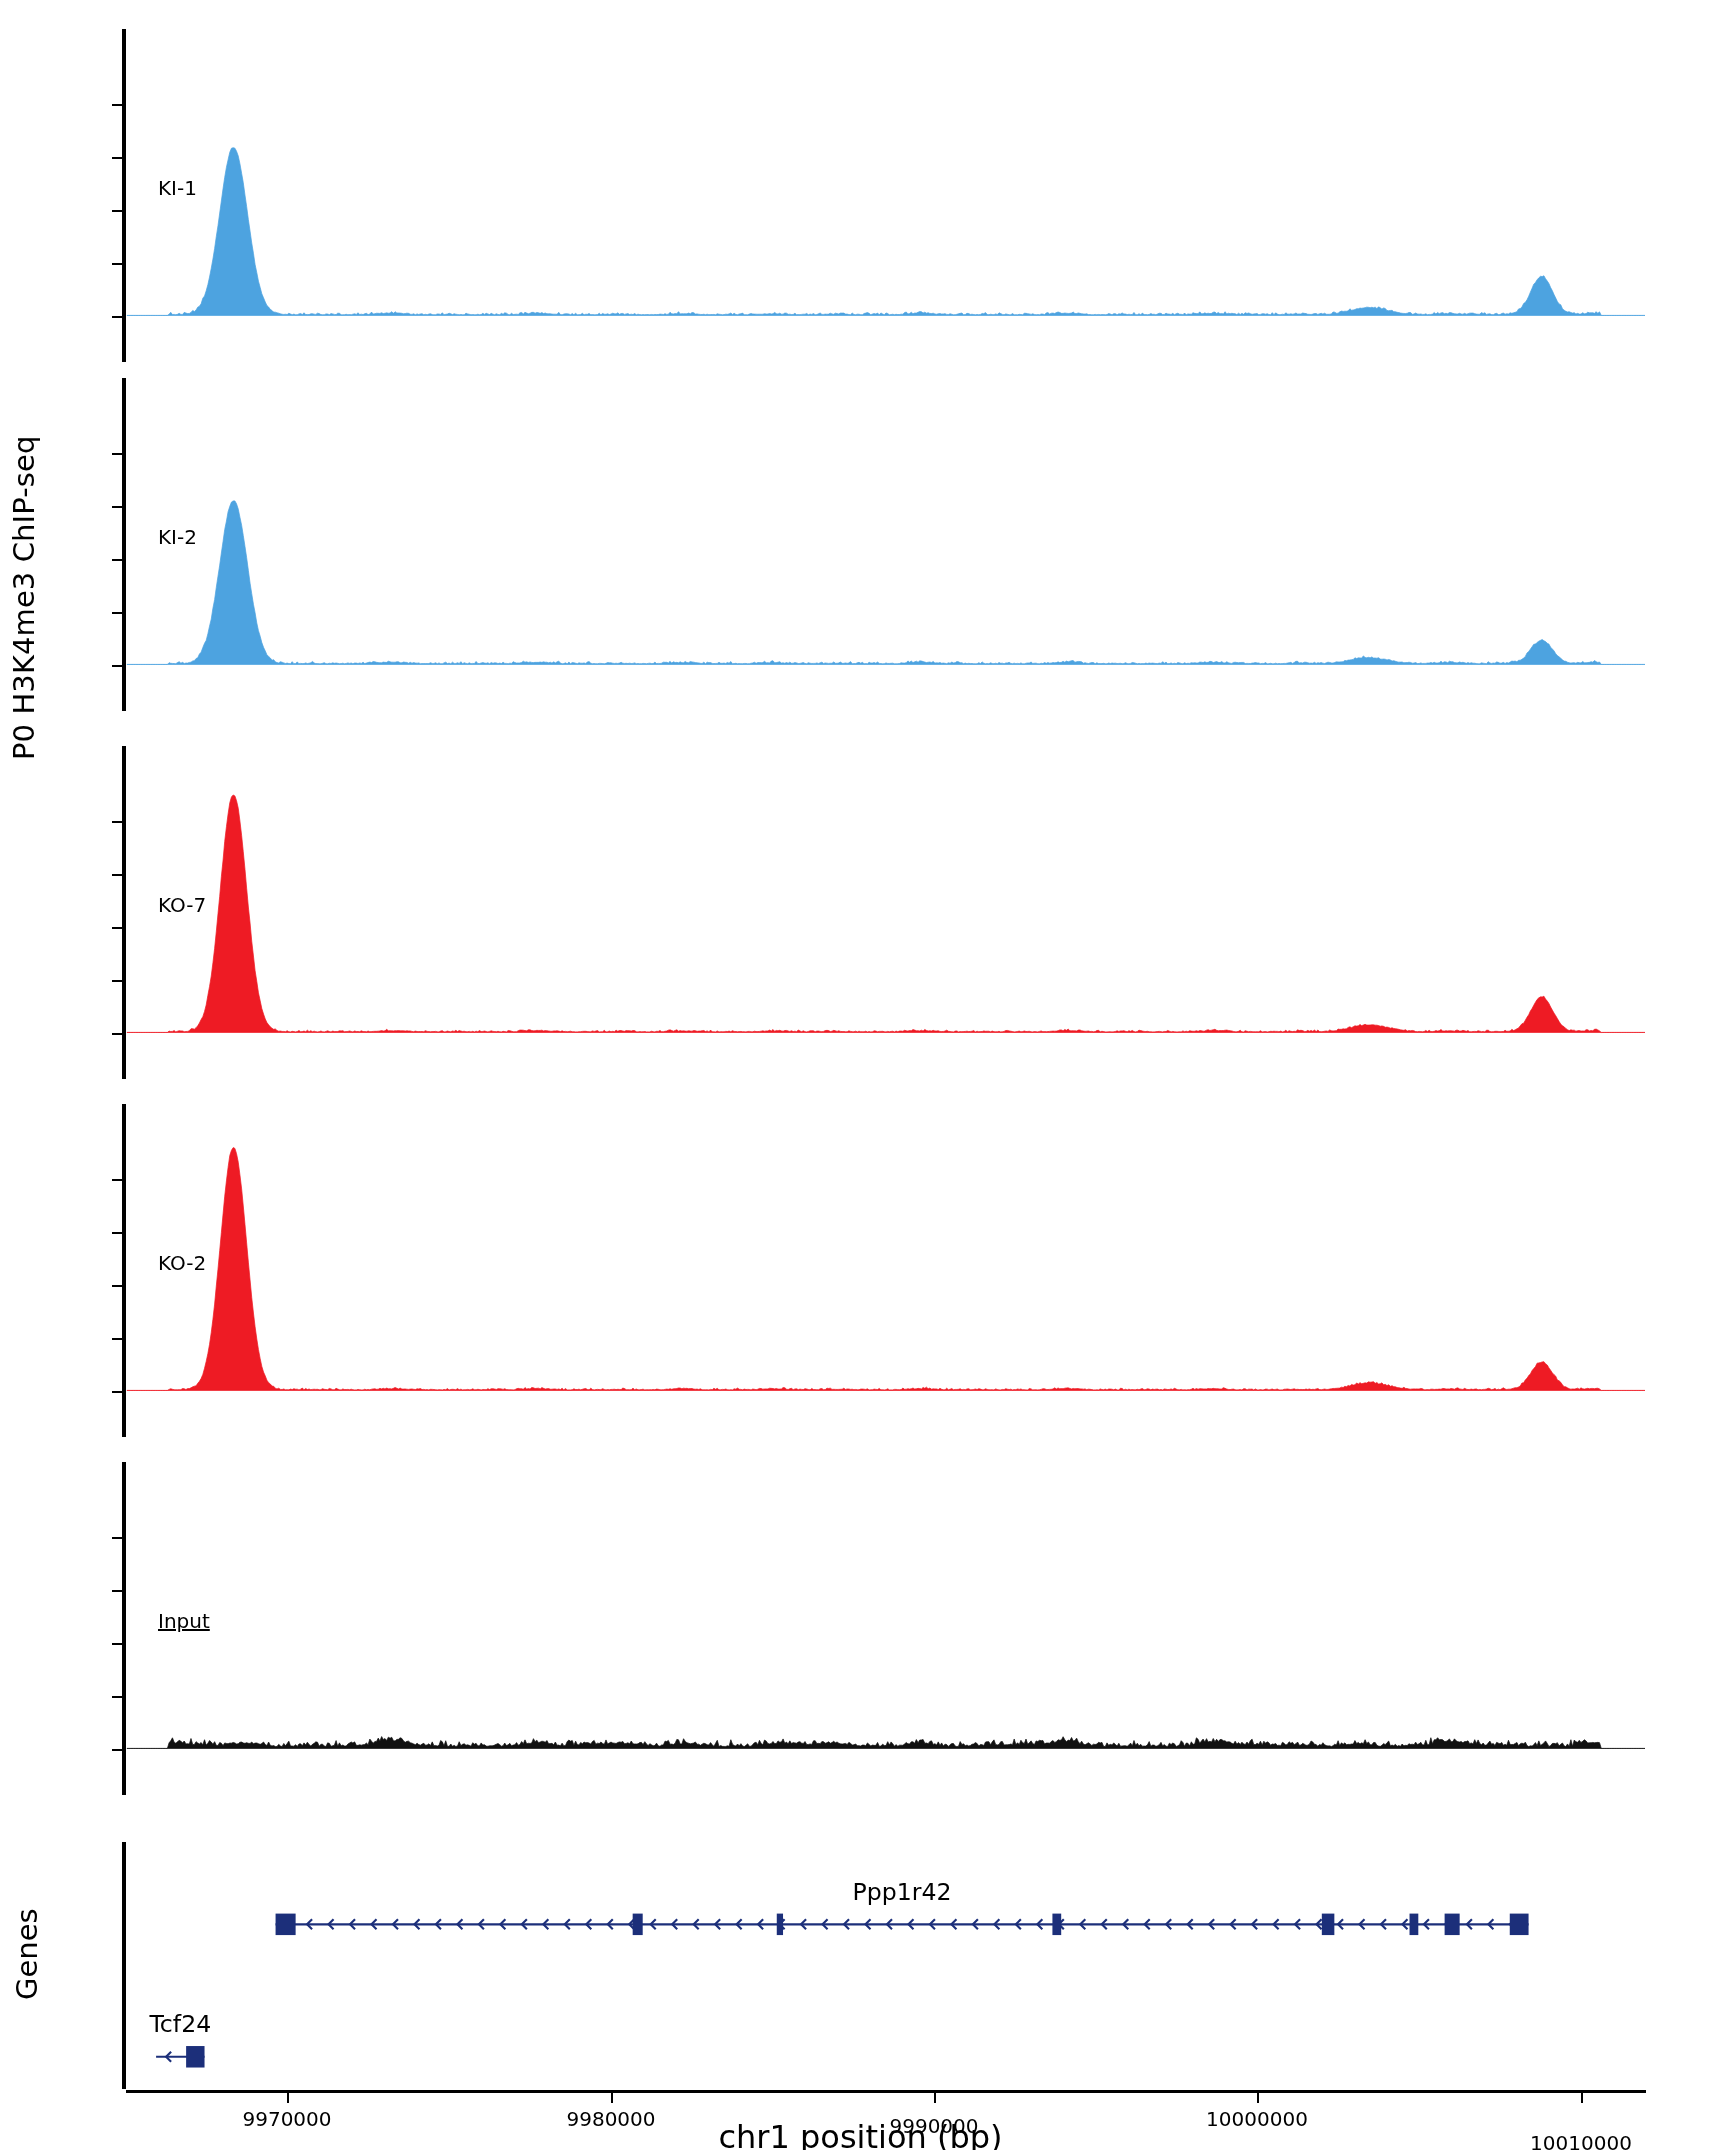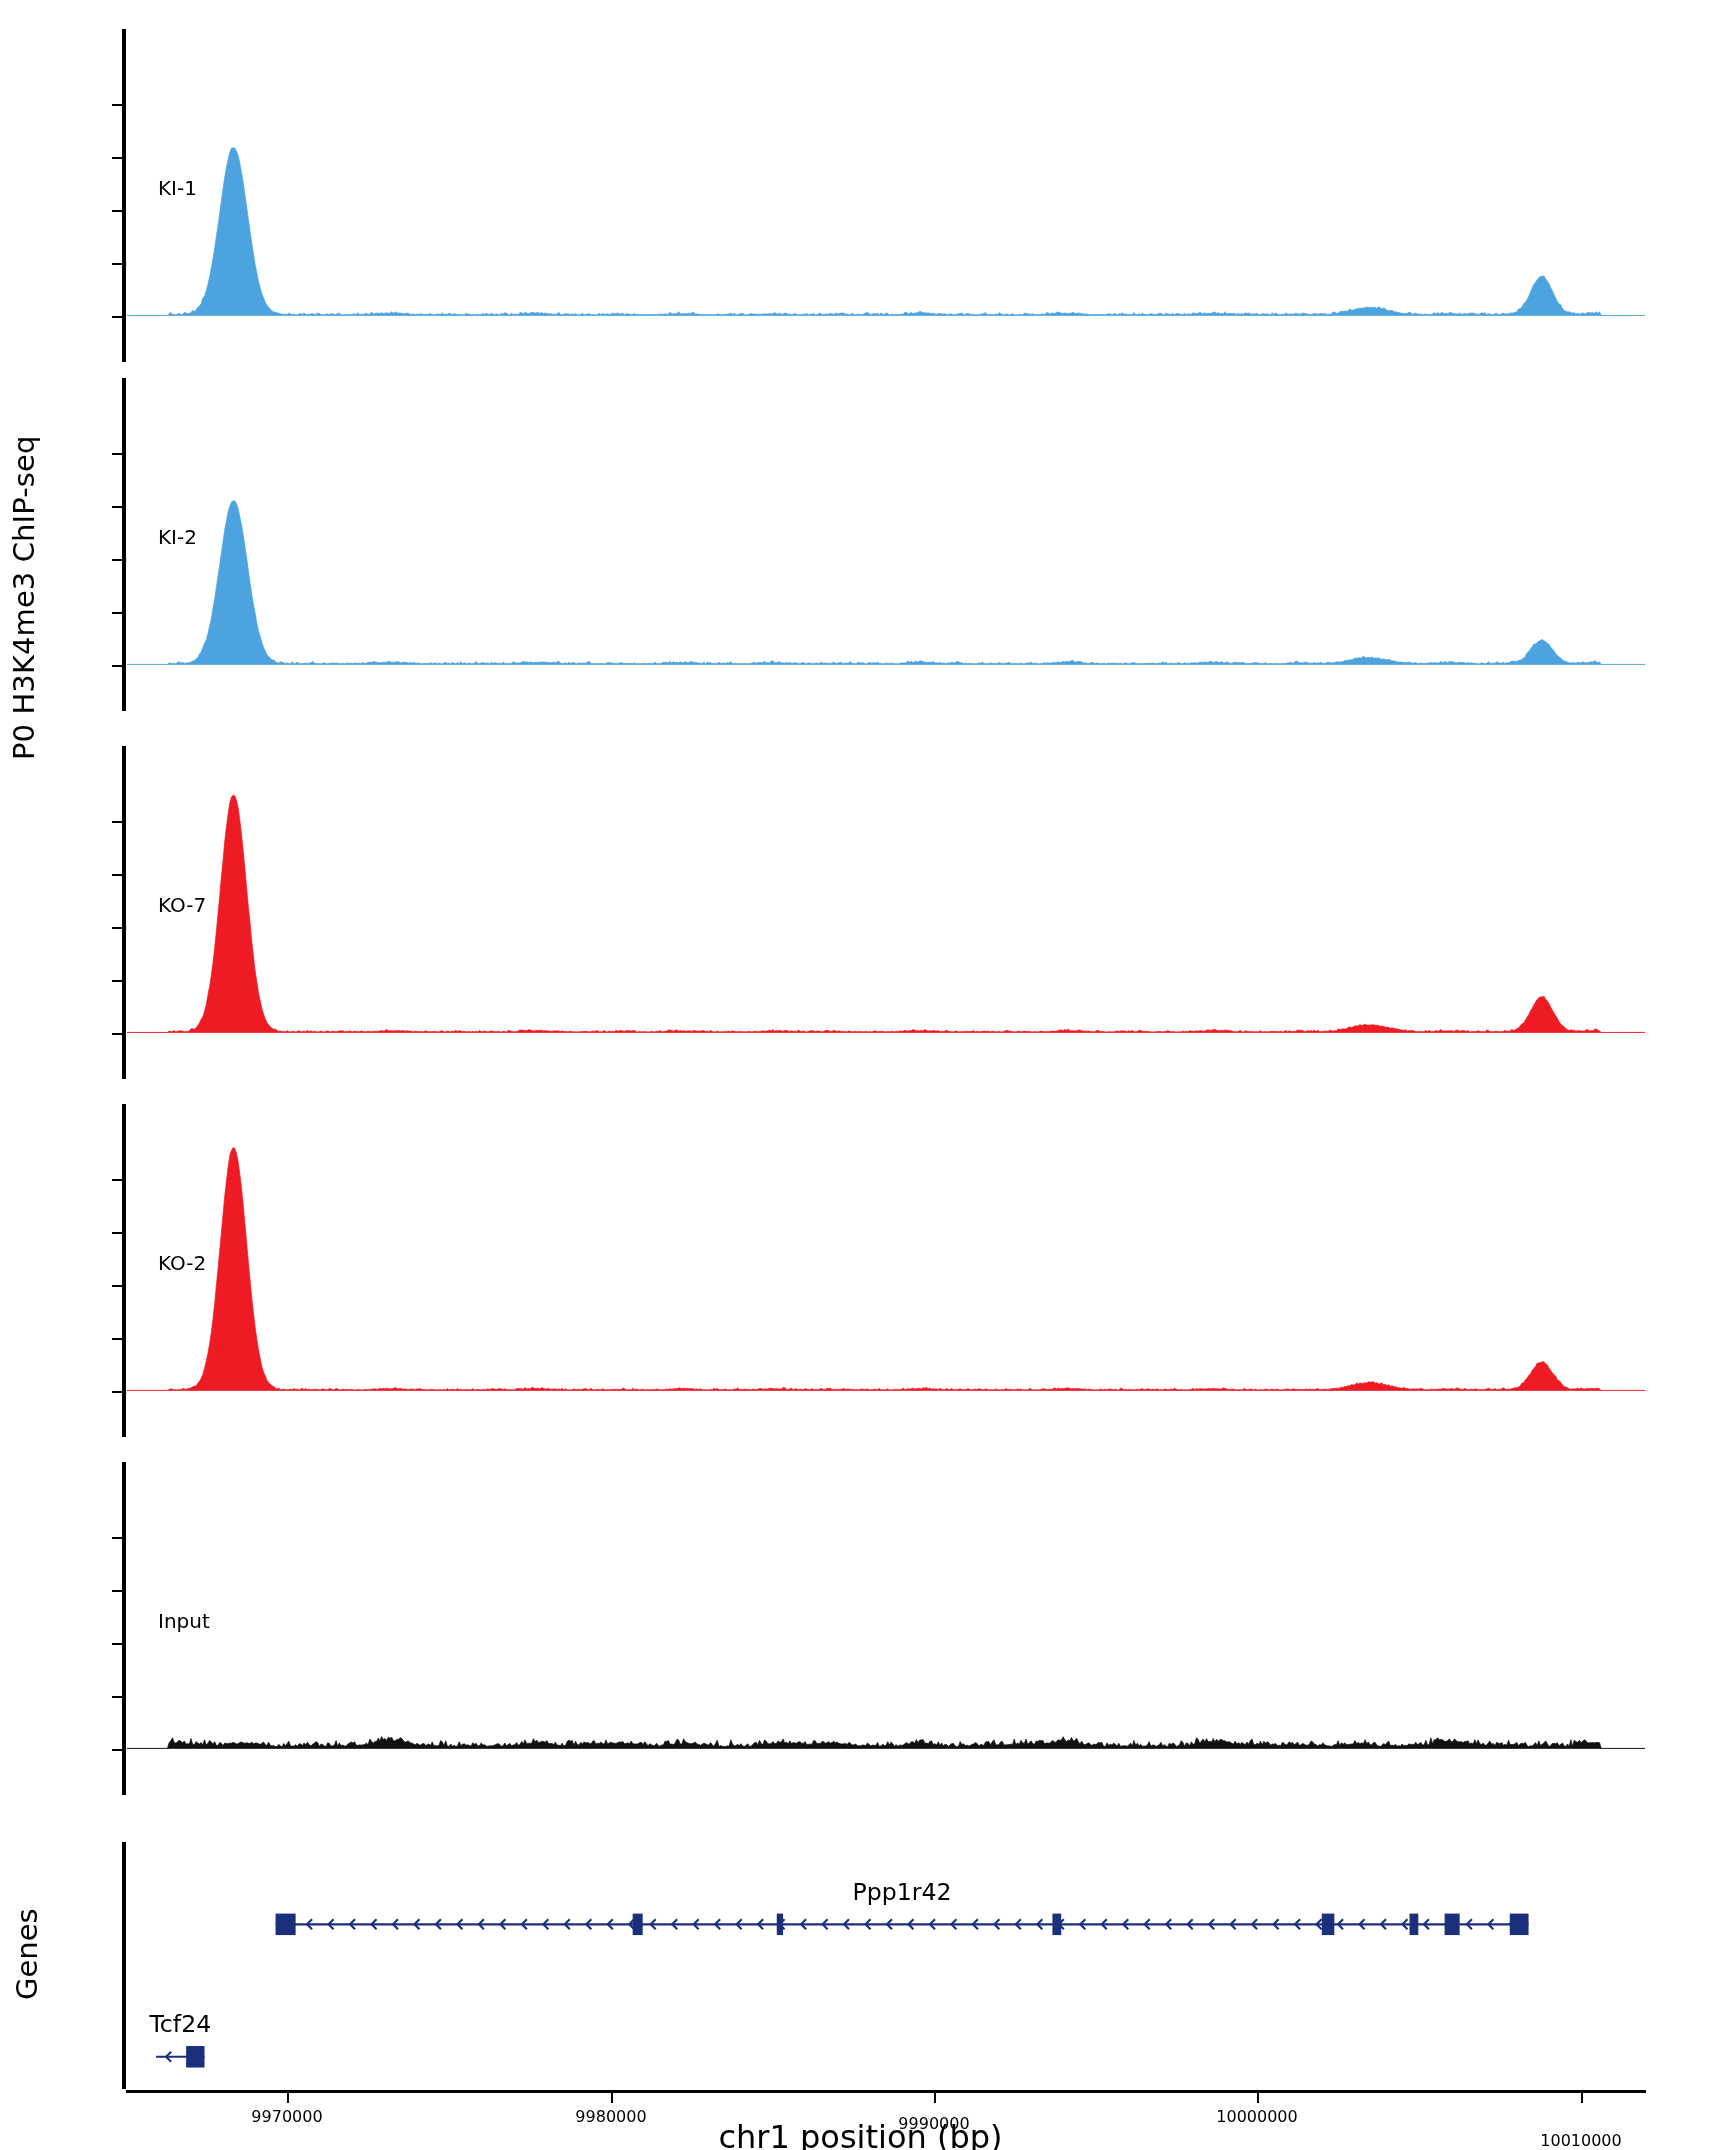--- a/index.html
+++ b/index.html
@@ -122,21 +122,21 @@
   .xtick-mark {
     position: absolute;
     top: 2.9px;
     width: 2.2px;
     height: 10px;
     background: #000000;
   }
   .xtick-text {
     position: absolute;
     top: 17px;
-    font-size: 16px;
+    font-size: 20px;
     transform: translateX(-50%);
     white-space: nowrap;
   }
   #x-title {
     position: absolute;
     left: 0;
     top: 2118px;
     width: 1721px;
     text-align: center;
     font-size: 32px;
@@ -220,21 +220,21 @@
 
   <div class="track" id="track-4" style="top:1462px;height:333px;">
     <div class="axis-line"></div>
     <div class="ticks">
         <div class="tick-mark" style="top: 287px;"></div>
         <div class="tick-mark" style="top: 234px;"></div>
         <div class="tick-mark" style="top: 181px;"></div>
         <div class="tick-mark" style="top: 128px;"></div>
         <div class="tick-mark" style="top: 75px;"></div>
       </div>
-    <div class="track-name" style="left:36px; top:147px;">Input</div>
+    <div class="track-name" style="left:36px; top:147px;text-decoration:underline;">Input</div>
     <div class="plot-area">
         <svg width="1520" height="333" viewBox="0 0 2120 465">
           <path d="M 0 400 L 0.0 400.0 L 2.4 400.0 L 4.7 400.0 L 7.1 400.0 L 9.4 400.0 L 11.8 400.0 L 14.1 400.0 L 16.5 400.0 L 18.8 400.0 L 21.2 400.0 L 23.6 400.0 L 25.9 400.0 L 28.3 400.0 L 30.6 400.0 L 33.0 400.0 L 35.3 400.0 L 37.7 400.0 L 40.0 400.0 L 42.4 400.0 L 44.8 400.0 L 47.1 400.0 L 49.5 400.0 L 51.8 400.0 L 54.2 400.0 L 56.5 400.0 L 58.9 392.1 L 61.2 389.4 L 63.6 385.1 L 66.0 391.3 L 68.3 392.7 L 70.7 390.8 L 73.0 388.5 L 75.4 390.1 L 77.7 392.0 L 80.1 389.6 L 82.4 393.7 L 84.8 393.4 L 87.2 393.9 L 89.5 386.1 L 91.9 394.5 L 94.2 394.5 L 96.6 390.5 L 98.9 392.4 L 101.3 393.7 L 103.6 391.7 L 106.0 394.9 L 108.4 387.8 L 110.7 395.3 L 113.1 392.7 L 115.4 389.0 L 117.8 391.1 L 120.1 394.1 L 122.5 390.5 L 124.8 395.6 L 127.2 395.8 L 129.6 391.7 L 131.9 392.8 L 134.3 396.0 L 136.6 392.3 L 139.0 393.0 L 141.3 393.4 L 143.7 392.5 L 146.0 392.6 L 148.4 391.6 L 150.8 392.3 L 153.1 393.8 L 155.5 393.4 L 157.8 391.3 L 160.2 391.1 L 162.5 392.3 L 164.9 392.9 L 167.2 391.9 L 169.6 392.8 L 172.0 393.0 L 174.3 391.0 L 176.7 393.5 L 179.0 392.5 L 181.4 392.4 L 183.7 393.3 L 186.1 394.3 L 188.4 393.0 L 190.8 391.0 L 193.2 394.6 L 195.5 395.8 L 197.9 391.0 L 200.2 395.6 L 202.6 396.5 L 204.9 396.0 L 207.3 397.3 L 209.6 397.2 L 212.0 394.3 L 214.4 396.5 L 216.7 397.4 L 219.1 393.0 L 221.4 396.4 L 223.8 393.1 L 226.1 389.8 L 228.5 396.5 L 230.8 396.6 L 233.2 396.8 L 235.6 394.7 L 237.9 397.2 L 240.3 393.7 L 242.6 393.5 L 245.0 396.3 L 247.3 392.2 L 249.7 395.1 L 252.0 391.3 L 254.4 394.5 L 256.8 396.6 L 259.1 394.3 L 261.5 392.9 L 263.8 390.8 L 266.2 391.3 L 268.5 396.9 L 270.9 394.2 L 273.2 394.0 L 275.6 396.6 L 278.0 397.3 L 280.3 392.2 L 282.7 392.9 L 285.0 397.0 L 287.4 396.2 L 289.7 395.5 L 292.1 389.0 L 294.4 397.1 L 296.8 392.2 L 299.2 396.4 L 301.5 395.2 L 303.9 396.6 L 306.2 396.7 L 308.6 393.9 L 310.9 392.4 L 313.3 391.0 L 315.6 392.4 L 318.0 390.8 L 320.4 395.7 L 322.7 395.7 L 325.1 394.9 L 327.4 395.4 L 329.8 394.7 L 332.1 394.4 L 334.5 392.5 L 336.8 394.7 L 339.2 386.9 L 341.6 389.9 L 343.9 392.7 L 346.3 390.2 L 348.6 390.2 L 351.0 385.5 L 353.3 389.5 L 355.7 383.4 L 358.0 387.5 L 360.4 386.2 L 362.8 388.9 L 365.1 384.2 L 367.5 385.7 L 369.8 384.4 L 372.2 389.1 L 374.5 389.5 L 376.9 387.4 L 379.2 387.2 L 381.6 385.0 L 384.0 386.1 L 386.3 389.6 L 388.7 391.4 L 391.0 390.1 L 393.4 389.8 L 395.7 392.0 L 398.1 392.6 L 400.4 393.7 L 402.8 394.8 L 405.2 392.7 L 407.5 394.6 L 409.9 395.4 L 412.2 393.9 L 414.6 392.8 L 416.9 395.5 L 419.3 395.1 L 421.6 393.5 L 424.0 396.0 L 426.4 390.8 L 428.7 396.2 L 431.1 395.8 L 433.4 396.7 L 435.8 395.7 L 438.1 389.0 L 440.5 390.8 L 442.8 396.4 L 445.2 389.2 L 447.6 397.1 L 449.9 397.0 L 452.3 393.8 L 454.6 397.1 L 457.0 395.7 L 459.3 397.2 L 461.7 396.5 L 464.0 390.6 L 466.4 396.0 L 468.8 394.2 L 471.1 393.5 L 473.5 395.5 L 475.8 394.9 L 478.2 395.7 L 480.5 396.9 L 482.9 392.0 L 485.2 394.1 L 487.6 392.9 L 490.0 396.4 L 492.3 396.3 L 494.7 392.3 L 497.0 395.2 L 499.4 394.8 L 501.7 396.7 L 504.1 396.9 L 506.4 396.3 L 508.8 396.3 L 511.2 396.2 L 513.5 395.2 L 515.9 394.1 L 518.2 393.1 L 520.6 394.7 L 522.9 396.8 L 525.3 396.1 L 527.6 392.5 L 530.0 396.0 L 532.4 394.9 L 534.7 392.9 L 537.1 396.3 L 539.4 395.3 L 541.8 394.9 L 544.1 391.8 L 546.5 395.4 L 548.8 394.6 L 551.2 390.4 L 553.6 393.3 L 555.9 388.0 L 558.3 393.6 L 560.6 392.7 L 563.0 393.0 L 565.3 392.4 L 567.7 386.3 L 570.0 390.5 L 572.4 388.4 L 574.8 392.0 L 577.1 391.0 L 579.5 389.9 L 581.8 390.2 L 584.2 391.4 L 586.5 388.9 L 588.9 393.5 L 591.2 393.2 L 593.6 392.9 L 596.0 394.9 L 598.3 391.0 L 600.7 395.5 L 603.0 395.3 L 605.4 396.4 L 607.7 392.6 L 610.1 396.2 L 612.4 396.0 L 614.8 390.4 L 617.2 388.3 L 619.5 389.9 L 621.9 388.9 L 624.2 395.5 L 626.6 389.8 L 628.9 394.6 L 631.3 395.1 L 633.6 391.7 L 636.0 393.4 L 638.4 391.1 L 640.7 392.2 L 643.1 391.7 L 645.4 392.5 L 647.8 393.9 L 650.1 390.4 L 652.5 388.8 L 654.8 394.0 L 657.2 392.6 L 659.6 393.1 L 661.9 391.1 L 664.3 393.0 L 666.6 394.2 L 669.0 388.1 L 671.3 393.7 L 673.7 392.4 L 676.0 391.1 L 678.4 392.4 L 680.8 392.6 L 683.1 393.1 L 685.5 391.7 L 687.8 390.9 L 690.2 391.3 L 692.5 390.2 L 694.9 393.5 L 697.2 393.0 L 699.6 392.0 L 702.0 393.6 L 704.3 389.6 L 706.7 393.6 L 709.0 393.7 L 711.4 393.8 L 713.7 393.6 L 716.1 391.8 L 718.4 391.5 L 720.8 394.6 L 723.2 390.5 L 725.5 393.8 L 727.9 396.0 L 730.2 393.3 L 732.6 395.0 L 734.9 396.2 L 737.3 395.7 L 739.6 392.6 L 742.0 396.2 L 744.4 397.0 L 746.7 395.1 L 749.1 395.2 L 751.4 389.8 L 753.8 390.4 L 756.1 388.8 L 758.5 394.1 L 760.8 393.9 L 763.2 394.5 L 765.6 392.6 L 767.9 387.4 L 770.3 388.0 L 772.6 393.7 L 775.0 393.8 L 777.3 386.4 L 779.7 390.3 L 782.0 392.0 L 784.4 392.7 L 786.8 393.5 L 789.1 393.0 L 791.5 392.4 L 793.8 390.9 L 796.2 394.2 L 798.5 394.0 L 800.9 395.7 L 803.2 394.1 L 805.6 392.7 L 808.0 393.4 L 810.3 394.9 L 812.7 395.1 L 815.0 391.8 L 817.4 394.8 L 819.7 397.1 L 822.1 392.6 L 824.4 388.6 L 826.8 397.3 L 829.2 396.0 L 831.5 397.1 L 833.9 397.2 L 836.2 397.2 L 838.6 396.3 L 840.9 397.0 L 843.3 387.8 L 845.6 394.0 L 848.0 396.0 L 850.4 396.6 L 852.7 393.8 L 855.1 396.3 L 857.4 393.3 L 859.8 396.6 L 862.1 397.4 L 864.5 395.7 L 866.8 393.5 L 869.2 396.9 L 871.6 396.9 L 873.9 394.5 L 876.3 392.0 L 878.6 391.3 L 881.0 394.8 L 883.3 388.7 L 885.7 393.0 L 888.0 394.8 L 890.4 388.3 L 892.8 389.8 L 895.1 393.2 L 897.5 393.7 L 899.8 393.0 L 902.2 390.3 L 904.5 393.2 L 906.9 393.2 L 909.2 389.5 L 911.6 391.2 L 914.0 391.0 L 916.3 386.7 L 918.7 392.8 L 921.0 391.1 L 923.4 393.6 L 925.7 389.4 L 928.1 393.2 L 930.4 391.7 L 932.8 392.3 L 935.2 392.7 L 937.5 391.0 L 939.9 390.5 L 942.2 392.6 L 944.6 393.0 L 946.9 390.3 L 949.3 394.5 L 951.6 394.4 L 954.0 393.7 L 956.4 394.4 L 958.7 389.4 L 961.1 389.2 L 963.4 393.1 L 965.8 392.9 L 968.1 393.3 L 970.5 390.4 L 972.8 390.6 L 975.2 392.7 L 977.6 392.1 L 979.9 390.6 L 982.3 392.8 L 984.6 391.8 L 987.0 390.0 L 989.3 392.1 L 991.7 391.0 L 994.0 392.6 L 996.4 393.6 L 998.8 393.9 L 1001.1 393.5 L 1003.5 393.0 L 1005.8 394.5 L 1008.2 391.5 L 1010.5 393.0 L 1012.9 395.1 L 1015.2 394.9 L 1017.6 393.7 L 1020.0 396.1 L 1022.3 396.1 L 1024.7 396.6 L 1027.0 395.3 L 1029.4 395.3 L 1031.7 396.3 L 1034.1 392.3 L 1036.4 394.4 L 1038.8 396.5 L 1041.2 395.3 L 1043.5 395.7 L 1045.9 395.7 L 1048.2 391.6 L 1050.6 396.8 L 1052.9 396.7 L 1055.3 394.0 L 1057.6 395.8 L 1060.0 395.9 L 1062.4 390.5 L 1064.7 395.2 L 1067.1 390.9 L 1069.4 393.4 L 1071.8 397.0 L 1074.1 394.6 L 1076.5 397.0 L 1078.8 395.4 L 1081.2 395.4 L 1083.6 395.6 L 1085.9 393.8 L 1088.3 391.7 L 1090.6 393.5 L 1093.0 393.7 L 1095.3 390.8 L 1097.7 390.7 L 1100.0 392.9 L 1102.4 387.6 L 1104.8 392.1 L 1107.1 388.3 L 1109.5 388.1 L 1111.8 387.5 L 1114.2 392.7 L 1116.5 392.4 L 1118.9 393.4 L 1121.2 390.2 L 1123.6 389.4 L 1126.0 394.4 L 1128.3 393.3 L 1130.7 395.1 L 1133.0 390.8 L 1135.4 395.8 L 1137.7 392.3 L 1140.1 396.7 L 1142.4 394.0 L 1144.8 394.6 L 1147.2 397.2 L 1149.5 394.7 L 1151.9 393.2 L 1154.2 393.1 L 1156.6 396.6 L 1158.9 397.3 L 1161.3 396.9 L 1163.6 390.4 L 1166.0 394.4 L 1168.4 393.5 L 1170.7 396.4 L 1173.1 395.2 L 1175.4 396.5 L 1177.8 395.9 L 1180.1 394.2 L 1182.5 393.7 L 1184.8 391.8 L 1187.2 393.1 L 1189.6 396.6 L 1191.9 394.5 L 1194.3 394.7 L 1196.6 395.9 L 1199.0 391.0 L 1201.3 390.5 L 1203.7 390.6 L 1206.0 394.8 L 1208.4 390.8 L 1210.8 388.0 L 1213.1 394.4 L 1215.5 395.1 L 1217.8 394.5 L 1220.2 390.6 L 1222.5 390.3 L 1224.9 395.2 L 1227.2 394.9 L 1229.6 394.8 L 1232.0 394.6 L 1234.3 393.8 L 1236.7 394.7 L 1239.0 386.8 L 1241.4 394.5 L 1243.7 392.2 L 1246.1 394.5 L 1248.4 388.6 L 1250.8 391.9 L 1253.2 393.0 L 1255.5 386.9 L 1257.9 394.1 L 1260.2 392.1 L 1262.6 389.4 L 1264.9 393.2 L 1267.3 394.5 L 1269.6 389.5 L 1272.0 390.4 L 1274.4 388.6 L 1276.7 389.2 L 1279.1 388.8 L 1281.4 393.6 L 1283.8 392.5 L 1286.1 392.4 L 1288.5 392.7 L 1290.8 390.3 L 1293.2 389.0 L 1295.6 391.6 L 1297.9 390.5 L 1300.3 387.9 L 1302.6 388.6 L 1305.0 388.2 L 1307.3 383.6 L 1309.7 387.8 L 1312.0 390.8 L 1314.4 388.3 L 1316.8 389.0 L 1319.1 384.7 L 1321.5 389.5 L 1323.8 388.9 L 1326.2 385.6 L 1328.5 390.7 L 1330.9 393.3 L 1333.2 389.8 L 1335.6 393.9 L 1338.0 394.9 L 1340.3 393.5 L 1342.7 392.0 L 1345.0 393.8 L 1347.4 395.8 L 1349.7 394.0 L 1352.1 394.5 L 1354.4 393.9 L 1356.8 391.4 L 1359.2 392.3 L 1361.5 391.5 L 1363.9 397.1 L 1366.2 397.3 L 1368.6 392.2 L 1370.9 395.5 L 1373.3 394.3 L 1375.6 395.1 L 1378.0 392.3 L 1380.4 394.5 L 1382.7 396.6 L 1385.1 392.8 L 1387.4 396.8 L 1389.8 396.5 L 1392.1 396.3 L 1394.5 396.2 L 1396.8 397.0 L 1399.2 395.1 L 1401.6 392.5 L 1403.9 396.7 L 1406.3 388.9 L 1408.6 395.6 L 1411.0 392.7 L 1413.3 396.3 L 1415.7 394.3 L 1418.0 396.8 L 1420.4 396.7 L 1422.8 396.7 L 1425.1 395.0 L 1427.5 390.4 L 1429.8 396.9 L 1432.2 395.3 L 1434.5 395.3 L 1436.9 397.1 L 1439.2 396.3 L 1441.6 394.7 L 1444.0 391.5 L 1446.3 396.5 L 1448.7 394.5 L 1451.0 396.9 L 1453.4 397.2 L 1455.7 392.6 L 1458.1 394.5 L 1460.4 392.5 L 1462.8 393.6 L 1465.2 397.2 L 1467.5 396.3 L 1469.9 394.7 L 1472.2 389.2 L 1474.6 391.6 L 1476.9 397.0 L 1479.3 392.4 L 1481.6 392.8 L 1484.0 396.4 L 1486.4 390.7 L 1488.7 394.3 L 1491.1 393.7 L 1493.4 385.2 L 1495.8 387.2 L 1498.1 392.8 L 1500.5 389.6 L 1502.8 386.9 L 1505.2 390.9 L 1507.6 386.3 L 1509.9 391.0 L 1512.3 390.1 L 1514.6 390.9 L 1517.0 386.1 L 1519.3 390.5 L 1521.7 387.2 L 1524.0 390.4 L 1526.4 387.6 L 1528.8 387.6 L 1531.1 389.3 L 1533.5 389.4 L 1535.8 391.1 L 1538.2 390.6 L 1540.5 391.0 L 1542.9 392.9 L 1545.2 393.9 L 1547.6 389.8 L 1550.0 394.0 L 1552.3 391.8 L 1554.7 394.4 L 1557.0 391.2 L 1559.4 393.7 L 1561.7 394.5 L 1564.1 391.1 L 1566.4 394.1 L 1568.8 389.1 L 1571.2 387.0 L 1573.5 394.4 L 1575.9 394.6 L 1578.2 392.8 L 1580.6 394.3 L 1582.9 389.9 L 1585.3 395.1 L 1587.6 389.9 L 1590.0 392.6 L 1592.4 390.8 L 1594.7 392.2 L 1597.1 395.4 L 1599.4 393.8 L 1601.8 394.3 L 1604.1 393.0 L 1606.5 395.9 L 1608.8 395.4 L 1611.2 396.1 L 1613.6 391.4 L 1615.9 392.8 L 1618.3 395.3 L 1620.6 394.2 L 1623.0 390.7 L 1625.3 392.9 L 1627.7 391.5 L 1630.0 394.7 L 1632.4 393.4 L 1634.8 391.0 L 1637.1 395.4 L 1639.5 395.3 L 1641.8 392.9 L 1644.2 394.1 L 1646.5 395.7 L 1648.9 395.4 L 1651.2 394.1 L 1653.6 389.6 L 1656.0 391.1 L 1658.3 394.2 L 1660.7 394.5 L 1663.0 397.0 L 1665.4 394.4 L 1667.7 395.5 L 1670.1 392.0 L 1672.4 394.7 L 1674.8 396.0 L 1677.2 396.5 L 1679.5 396.4 L 1681.9 397.2 L 1684.2 396.2 L 1686.6 394.1 L 1688.9 395.3 L 1691.3 389.2 L 1693.6 396.0 L 1696.0 392.2 L 1698.4 394.2 L 1700.7 392.2 L 1703.1 394.9 L 1705.4 394.3 L 1707.8 394.4 L 1710.1 393.8 L 1712.5 393.9 L 1714.8 389.0 L 1717.2 393.0 L 1719.6 391.6 L 1721.9 393.7 L 1724.3 392.1 L 1726.6 393.4 L 1729.0 387.8 L 1731.3 393.1 L 1733.7 391.0 L 1736.0 394.8 L 1738.4 395.0 L 1740.8 391.7 L 1743.1 391.6 L 1745.5 395.7 L 1747.8 396.7 L 1750.2 397.1 L 1752.5 395.7 L 1754.9 393.1 L 1757.2 394.8 L 1759.6 392.0 L 1762.0 389.7 L 1764.3 396.3 L 1766.7 395.3 L 1769.0 396.1 L 1771.4 394.3 L 1773.7 397.1 L 1776.1 396.0 L 1778.4 397.1 L 1780.8 393.8 L 1783.2 396.4 L 1785.5 395.6 L 1787.9 396.0 L 1790.2 393.4 L 1792.6 394.5 L 1794.9 394.1 L 1797.3 394.7 L 1799.6 391.2 L 1802.0 394.5 L 1804.4 393.6 L 1806.7 391.3 L 1809.1 394.9 L 1811.4 395.2 L 1813.8 388.6 L 1816.1 395.0 L 1818.5 394.6 L 1820.8 385.0 L 1823.2 393.4 L 1825.6 387.8 L 1827.9 387.9 L 1830.3 385.0 L 1832.6 388.0 L 1835.0 387.5 L 1837.3 387.8 L 1839.7 390.1 L 1842.0 390.3 L 1844.4 388.9 L 1846.8 386.7 L 1849.1 390.6 L 1851.5 390.4 L 1853.8 386.6 L 1856.2 389.4 L 1858.5 390.5 L 1860.9 391.0 L 1863.2 390.3 L 1865.6 392.1 L 1868.0 390.4 L 1870.3 390.4 L 1872.7 389.3 L 1875.0 393.3 L 1877.4 392.3 L 1879.7 393.9 L 1882.1 387.7 L 1884.4 393.0 L 1886.8 388.1 L 1889.2 393.2 L 1891.5 394.9 L 1893.9 392.4 L 1896.2 395.7 L 1898.6 395.3 L 1900.9 392.5 L 1903.3 389.7 L 1905.6 394.0 L 1908.0 393.0 L 1910.4 395.8 L 1912.7 391.5 L 1915.1 392.6 L 1917.4 393.6 L 1919.8 391.6 L 1922.1 395.6 L 1924.5 394.3 L 1926.8 395.6 L 1929.2 388.6 L 1931.6 394.5 L 1933.9 394.5 L 1936.3 394.4 L 1938.6 393.1 L 1941.0 391.6 L 1943.3 396.3 L 1945.7 393.5 L 1948.0 392.6 L 1950.4 393.6 L 1952.8 391.2 L 1955.1 396.0 L 1957.5 397.4 L 1959.8 396.3 L 1962.2 396.7 L 1964.5 394.9 L 1966.9 391.8 L 1969.2 396.1 L 1971.6 389.4 L 1974.0 396.0 L 1976.3 394.2 L 1978.7 392.3 L 1981.0 389.5 L 1983.4 393.0 L 1985.7 397.2 L 1988.1 396.0 L 1990.4 393.1 L 1992.8 392.9 L 1995.2 393.4 L 1997.5 391.9 L 1999.9 396.3 L 2002.2 394.2 L 2004.6 392.4 L 2006.9 396.4 L 2009.3 397.4 L 2011.6 393.7 L 2014.0 396.8 L 2016.4 387.8 L 2018.7 397.1 L 2021.1 388.2 L 2023.4 390.7 L 2025.8 391.5 L 2028.1 388.7 L 2030.5 391.6 L 2032.8 390.1 L 2035.2 387.8 L 2037.6 389.6 L 2039.9 392.4 L 2042.3 392.0 L 2044.6 392.0 L 2047.0 391.6 L 2049.3 392.1 L 2051.7 391.8 L 2054.0 391.5 L 2056.4 391.9 L 2058.8 400.0 L 2061.1 400.0 L 2063.5 400.0 L 2065.8 400.0 L 2068.2 400.0 L 2070.5 400.0 L 2072.9 400.0 L 2075.2 400.0 L 2077.6 400.0 L 2080.0 400.0 L 2082.3 400.0 L 2084.7 400.0 L 2087.0 400.0 L 2089.4 400.0 L 2091.7 400.0 L 2094.1 400.0 L 2096.4 400.0 L 2098.8 400.0 L 2101.2 400.0 L 2103.5 400.0 L 2105.9 400.0 L 2108.2 400.0 L 2110.6 400.0 L 2112.9 400.0 L 2115.3 400.0 L 2117.6 400.0 L 2120.0 400.0 L 2120 400 Z" fill="#111111" stroke="#111111" stroke-width="1"></path>
         </svg>
       </div>
   </div>
 
   <div id="gene-track">
     <div class="axis-line"></div>
   <svg width="1527" height="247" style="position: absolute; left: 3.6px; top: 0px;" viewBox="0 0 2130 345">

